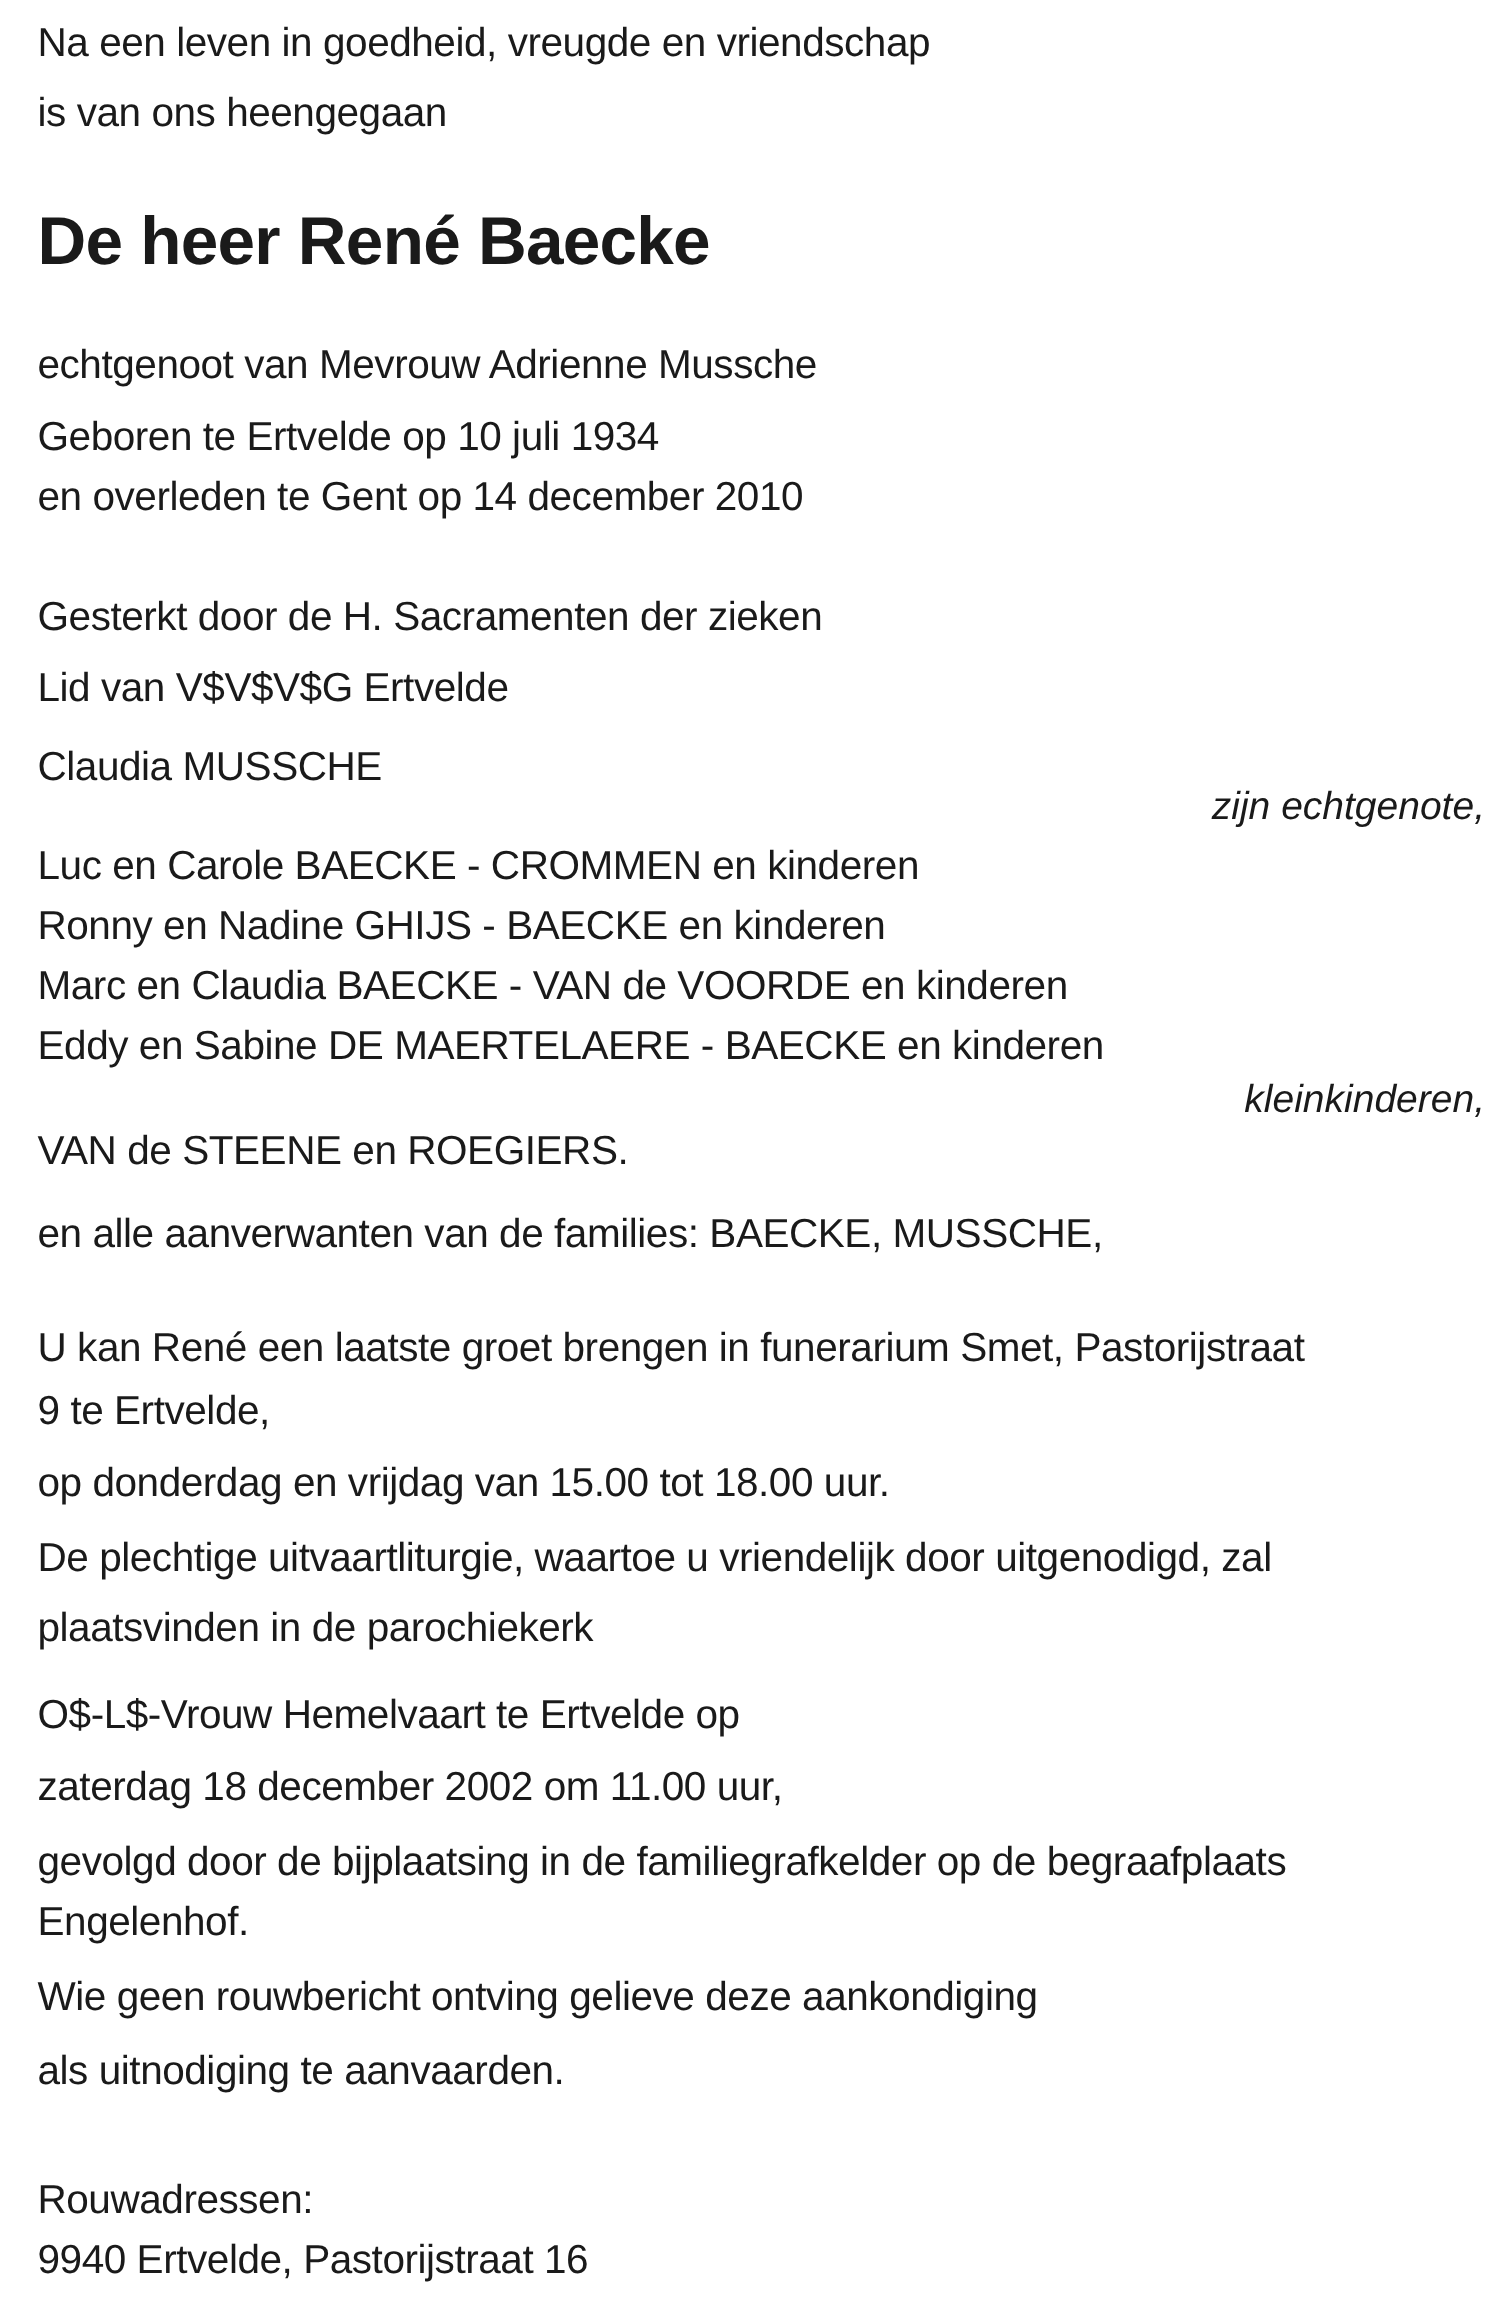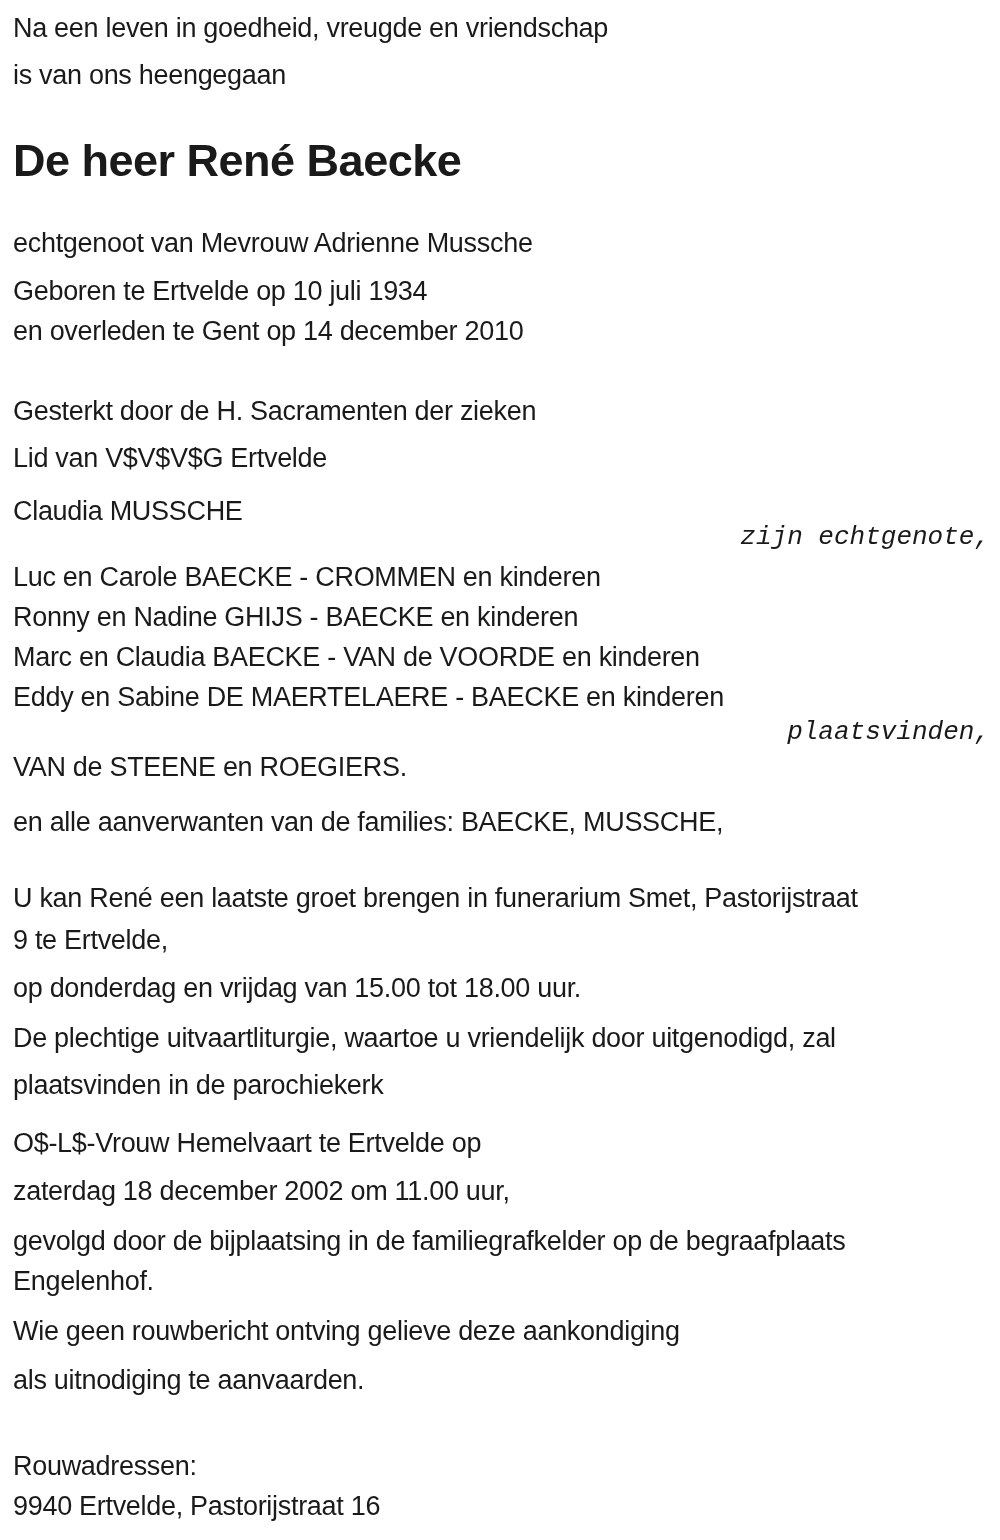--- a/index.html
+++ b/index.html
@@ -11,40 +11,40 @@
     width: 1000px;
     height: 1540px;
     overflow: hidden;
     font-family: "Liberation Sans", sans-serif;
     color: #1a1a1a;
   }
   .page {
     box-sizing: border-box;
     width: 1000px;
     height: 1540px;
-    padding: 8px 10px 0 13px;
+    padding: 8px 10px 0 25px;
   }
   .line {
     font-size: 27px;
     line-height: 40px;
     letter-spacing: -0.3px;
     margin: 0;
     white-space: nowrap;
     font-weight: 400;
   }
   .title {
     font-size: 45px;
     line-height: 56px;
     font-weight: 700;
     letter-spacing: -0.5px;
     margin: 38px 0 34px 0;
     white-space: nowrap;
   }
   .italic-right {
-    font-family: Liberation Mono, monospace;
+    font-family: Liberation Sans, sans-serif;
     font-style: italic;
     font-size: 26px;
     line-height: 30px;
     text-align: right;
     letter-spacing: 0;
     margin: 0;
     white-space: nowrap;
   }
 </style>
 </head>
@@ -64,21 +64,21 @@
   <p class="line" style="margin-top:40px">Gesterkt door de H. Sacramenten der zieken</p>
   <p class="line" style="margin-top:7px">Lid van V$V$V$G Ertvelde</p>
 
   <p class="line" style="margin-top:13px">Claudia MUSSCHE</p>
   <p class="italic-right" style="margin-top:-9px">zijn echtgenote,</p>
 
   <p class="line" style="margin-top:5px">Luc en Carole BAECKE - CROMMEN en kinderen</p>
   <p class="line">Ronny en Nadine GHIJS - BAECKE en kinderen</p>
   <p class="line">Marc en Claudia BAECKE - VAN de VOORDE en kinderen</p>
   <p class="line">Eddy en Sabine DE MAERTELAERE - BAECKE en kinderen</p>
-  <p class="italic-right">plaatsvinden,</p>
+  <p class="italic-right">kleinkinderen,</p>
 
   <p class="line">VAN de STEENE en ROEGIERS.</p>
   <p class="line" style="margin-top:15px">en alle aanverwanten van de families: BAECKE, MUSSCHE,</p>
 
   <p class="line" style="margin-top:36px">U kan René een laatste groet brengen in funerarium Smet, Pastorijstraat</p>
   <p class="line" style="margin-top:2px">9 te Ertvelde,</p>
   <p class="line" style="margin-top:8px">op donderdag en vrijdag van 15.00 tot 18.00 uur.</p>
 
   <p class="line" style="margin-top:10px">De plechtige uitvaartliturgie, waartoe u vriendelijk door uitgenodigd, zal</p>
   <p class="line" style="margin-top:7px">plaatsvinden in de parochiekerk</p>

